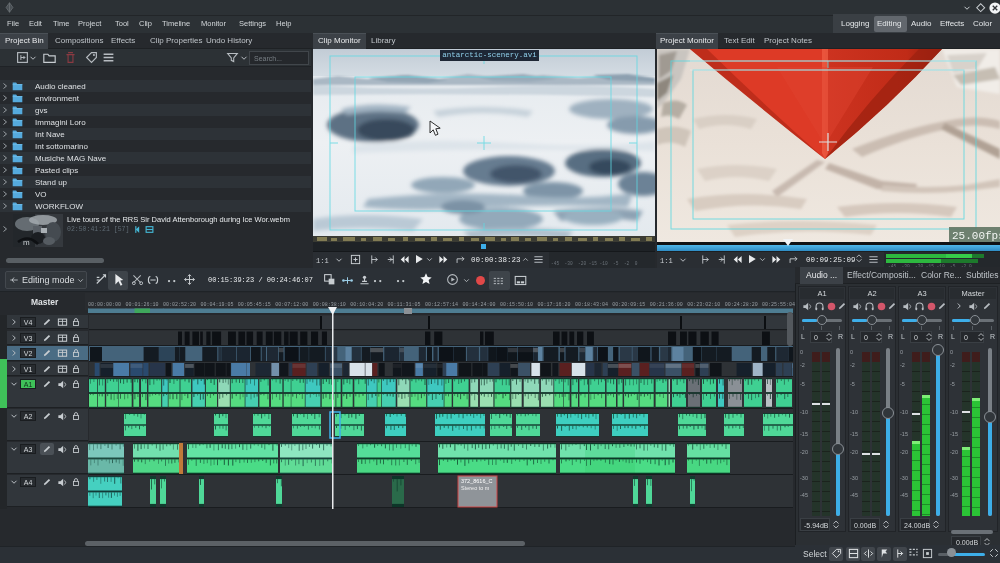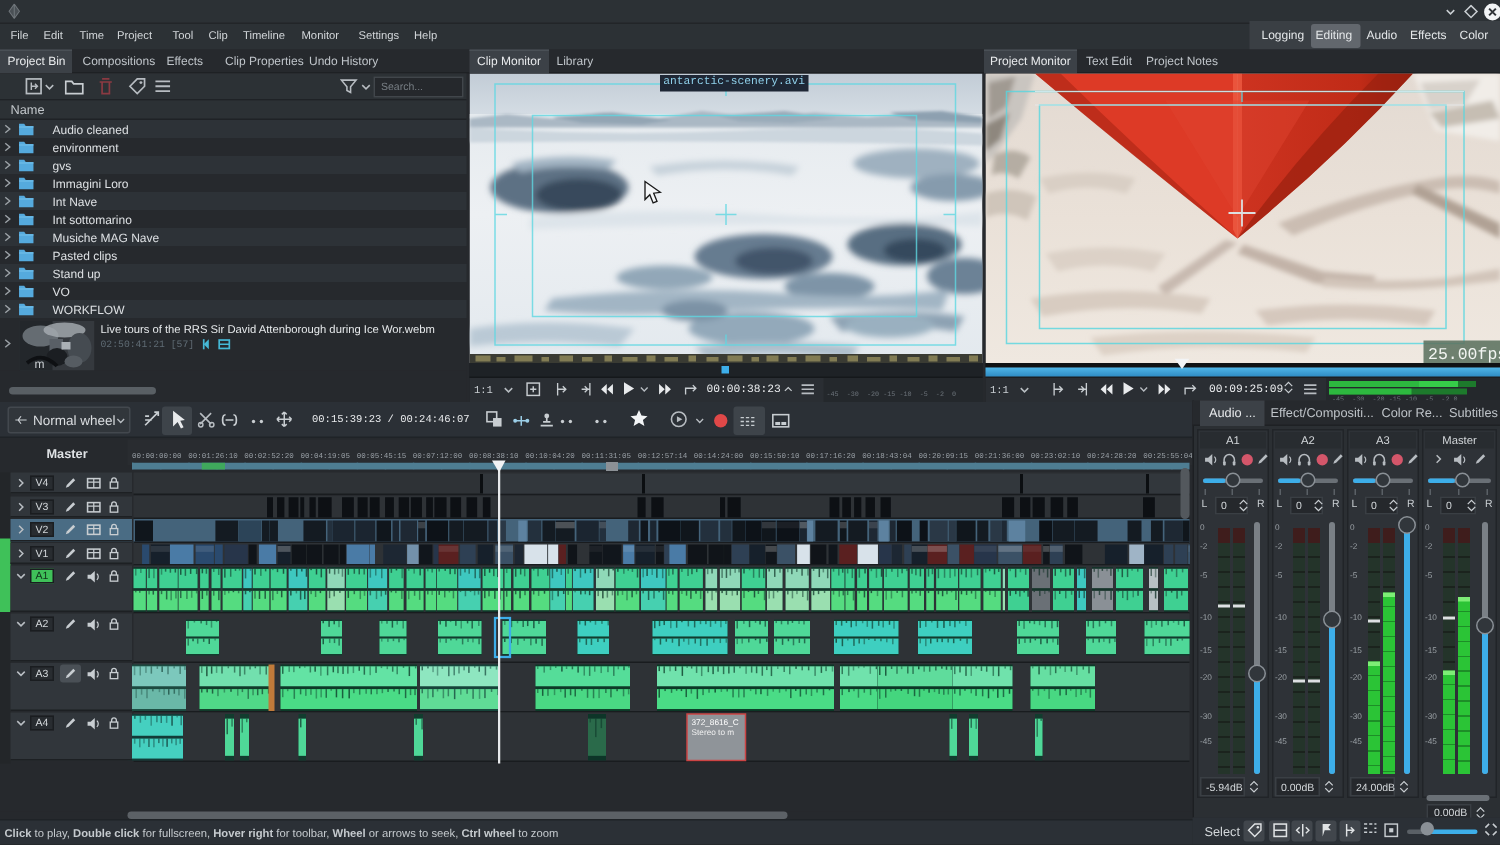--- a/index.html
+++ b/index.html
@@ -75,21 +75,20 @@
     <svg style="position:absolute;left:102px;top:51px" width="13" height="13" viewBox="0 0 16 16">
       <path d="M2 4 h12 M2 8 h12 M2 12 h12" stroke="#b7bcc1" stroke-width="1.6"></path>
     </svg>
     <svg style="position:absolute;left:226px;top:51px" width="13" height="13" viewBox="0 0 16 16">
       <path d="M2 3 H14 L9.5 8.5 V13 L6.5 11.5 V8.5 Z" fill="none" stroke="#b7bcc1" stroke-width="1.3"></path>
     </svg>
     <svg style="position:absolute;left:239px;top:53px" width="10" height="10" viewBox="0 0 16 16">
       <path d="M4 6 L8 10 L12 6" fill="none" stroke="#b7bcc1" stroke-width="1.6"></path>
     </svg>
     <div class="abs" style="left:249px;top:51px;width:60px;height:14px;background:#25282c;border:1px solid #41464b;font-size:7px;color:#787f85;line-height:13px;padding-left:4px">Search...</div>
-    <div class="abs" style="left:0;top:67px;width:311px;height:13px;background:#2c3135;border-bottom:1px solid #1f2226;font-size:8.5px;color:#c2c7cb;line-height:13px;padding-left:7px">Name</div>
     <div class="abs" style="left:0;top:80px;width:311px;height:12px;background:#2d3237"></div>
     <svg class="abs" style="left:1px;top:82px" width="8" height="8" viewBox="0 0 16 16">
       <path d="M5 3 L11 8 L5 13" fill="none" stroke="#9aa0a5" stroke-width="2"></path>
     </svg>
     <svg class="abs" style="left:12px;top:81px" width="11" height="10" viewBox="0 0 16 14">
       <path d="M1 2 h5 l1.5 2 H15 v9 H1 Z" fill="#55aadd"></path>
       <path d="M1 5 h14" stroke="#77c2ec" stroke-width="1"></path>
     </svg>
     <div class="abs" style="left:35px;top:82px;font-size:8px;color:#dde0e3">Audio cleaned</div>
     <div class="abs" style="left:0;top:92px;width:311px;height:12px;background:#26292d"></div>
@@ -440,21 +439,21 @@
     <div class="abs" style="left:886px;top:254px;width:60px;height:4px;background:#2db83f"></div>
     <div class="abs" style="left:946px;top:254px;width:26px;height:4px;background:#36cc49"></div>
     <div class="abs" style="left:886px;top:259px;width:92px;height:4px;background:#1d7a2c"></div>
     <div class="abs" style="left:886px;top:259px;width:55px;height:4px;background:#2db83f"></div>
     <div class="abs mono" style="left:888px;top:263.5px;width:110px;font-size:4.5px;color:#6a7178">-45&nbsp;&nbsp;-30&nbsp;&nbsp;-20&nbsp;-15&nbsp;-10&nbsp;&nbsp;-5&nbsp;&nbsp;-2&nbsp;0</div>
     <div class="abs" style="left:0;top:268px;width:795px;height:24px;background:#2b3036;border-bottom:1px solid #1f2327"></div>
     <div class="abs" style="left:5px;top:271px;width:82px;height:18px;background:#31363b;border:1px solid #43484e;border-radius:2px"></div>
     <svg style="position:absolute;left:9px;top:275px" width="10" height="10" viewBox="0 0 16 16">
       <path d="M2 8 h12 M8 4 l-3 4 3 4" stroke="#c8cdd1" stroke-width="1.3" fill="none"></path>
     </svg>
-    <div class="abs" style="left:22px;top:274.5px;font-size:9px;color:#dadde0">Normal wheel</div>
+    <div class="abs" style="left:22px;top:274.5px;font-size:9px;color:#dadde0">Editing mode</div>
     <svg style="position:absolute;left:76px;top:276px" width="9" height="9" viewBox="0 0 16 16">
       <path d="M4 6 L8 10 L12 6" fill="none" stroke="#b7bcc1" stroke-width="1.6"></path>
     </svg>
     <svg style="position:absolute;left:95px;top:273px" width="14" height="14" viewBox="0 0 16 16">
       <path d="M2 12 L12 2 M9 2 h3 v3 M2 8 h5 M2 5 h3" stroke="#c8cdd1" stroke-width="1.3" fill="none"></path>
     </svg>
     <div class="abs" style="left:108px;top:270.5px;width:20px;height:19px;background:#3e444a;border-radius:2px"></div>
     <svg style="position:absolute;left:111px;top:273px" width="14" height="14" viewBox="0 0 16 16">
       <path d="M5 1 L5 13 L8.5 9.5 L11 14.5 L13 13.5 L10.5 8.5 L14 8 Z" fill="#e8eaec"></path>
     </svg>
@@ -2367,13 +2366,12 @@
       <rect x="2" y="2" width="12" height="12" fill="none" stroke="#c8cdd1" stroke-width="1.4"></rect>
       <rect x="6" y="6" width="4" height="4" fill="#c8cdd1"></rect>
     </svg>
     <div class="abs" style="left:938px;top:552.5px;width:15px;height:3px;background:#5a6066;border-radius:1.5px"></div>
     <div class="abs" style="left:953px;top:552.5px;width:32px;height:3px;background:#3daee9;border-radius:1.5px"></div>
     <div class="abs" style="left:947px;top:548px;width:9px;height:9px;background:#8a9096;border-radius:50%"></div>
     <svg style="position:absolute;left:989px;top:548px" width="10" height="10" viewBox="0 0 16 16">
       <path d="M2 6 L6 2 M10 2 L14 6 M2 10 L6 14 M10 14 L14 10" stroke="#c8cdd1" stroke-width="1.6"></path>
     </svg>
     <div class="abs" style="left:0;top:546px;width:795px;height:17px;background:#2b3036;border-top:1px solid #1f2327"></div>
-    <div class="abs" style="left:3px;top:551px;font-size:7.5px;color:#c5cace"><b>Click</b> to play, <b>Double click</b> for fullscreen, <b>Hover right</b> for toolbar, <b>Wheel</b> or arrows to seek, <b>Ctrl wheel</b> to zoom</div>
   </div>
 </body></html>

